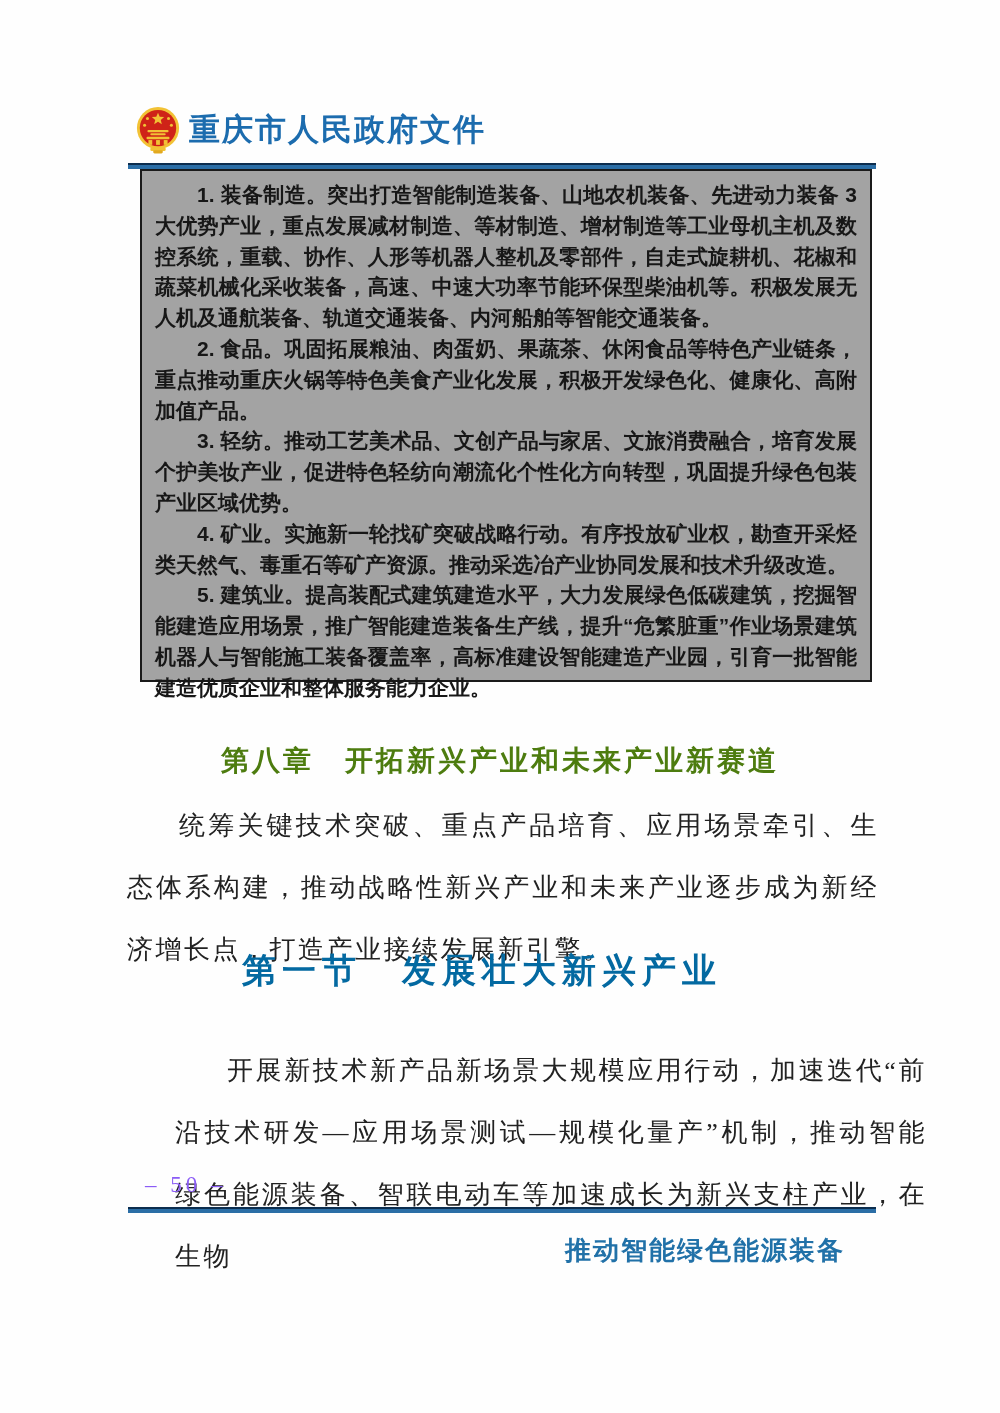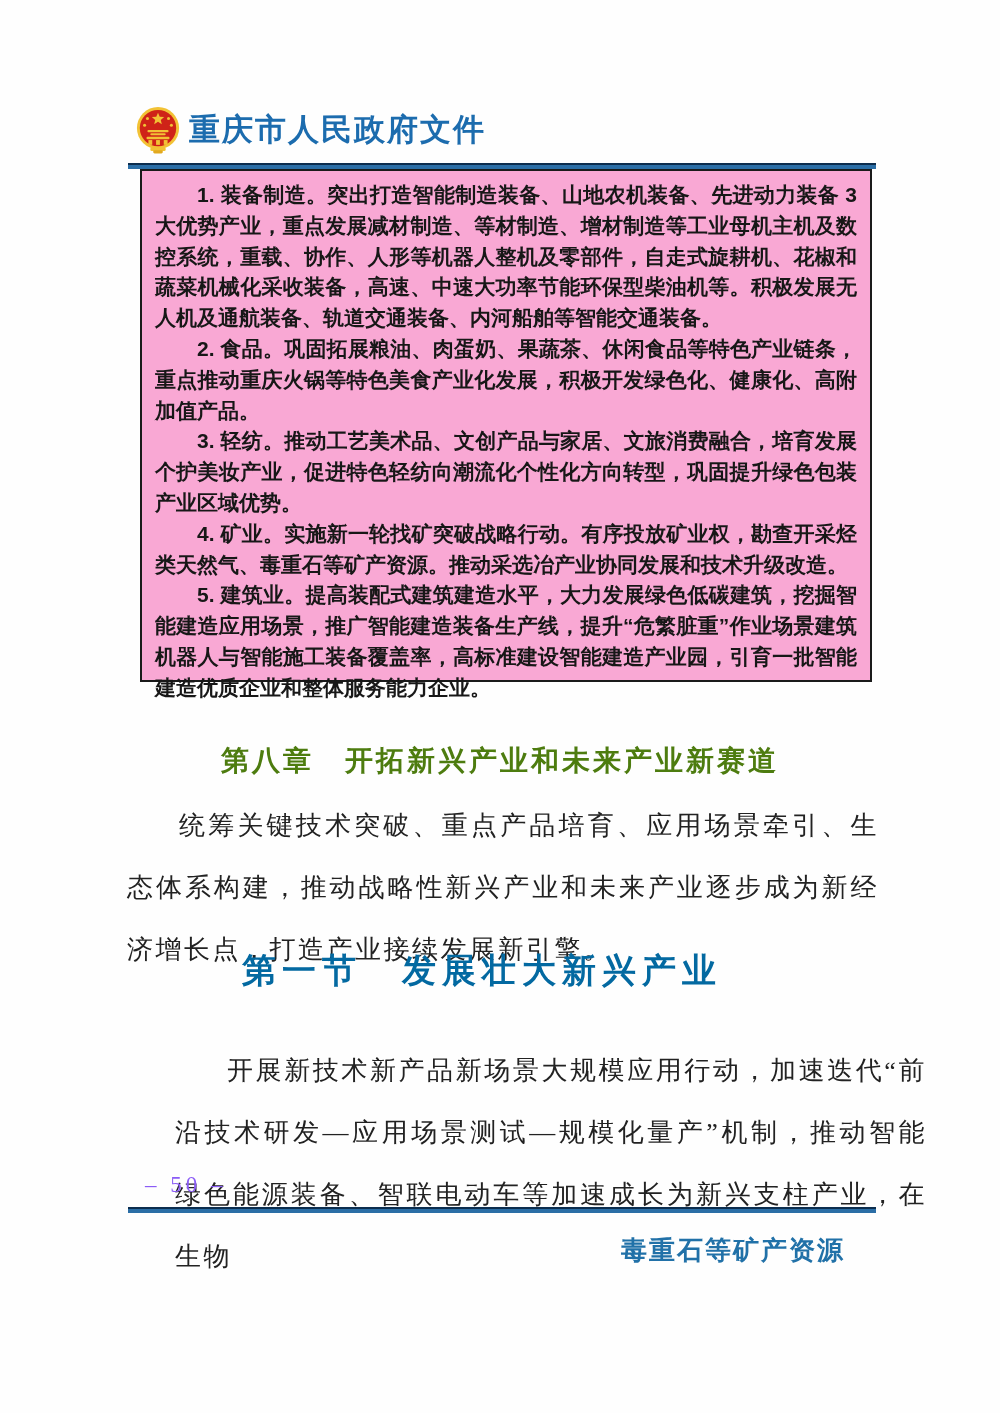--- a/index.html
+++ b/index.html
@@ -34,21 +34,21 @@
     background: linear-gradient(#0c2d4e 0 35%, #2b6ea6 35% 100%);
   }
   .header-rule { top: 163px; }
 
   
   .policy-box {
     position: absolute; left: 140px; top: 169px;
     width: 732px; height: 513px;
     border: 2px solid #1a1a1a;
     padding: 9px 13px 8px 13px;
-    background: #f9a8d4;
+    background: #a3a3a3;
   }
   .policy-box p {
     font-family: "Liberation Sans", sans-serif;
     font-weight: 600;
     font-size: 21px;
     line-height: 30.8px;
     text-align: justify;
     text-indent: 2em;
     color: #171717;
   }
@@ -145,15 +145,15 @@
   <div class="chapter-title">第八章　开拓新兴产业和未来产业新赛道</div>
 
   <div class="body-para para-1">统筹关键技术突破、重点产品培育、应用场景牵引、生态体系构建，推动战略性新兴产业和未来产业逐步成为新经济增长点，打造产业接续发展新引擎。</div>
 
   <div class="section-title">第一节　发展壮大新兴产业</div>
 
   <div class="body-para para-2">开展新技术新产品新场景大规模应用行动，加速迭代“前沿技术研发—应用场景测试—规模化量产”机制，推动智能绿色能源装备、智联电动车等加速成长为新兴支柱产业，在生物</div>
 
   <div class="page-number">– 50 –</div>
   <div class="rule footer-rule"></div>
-  <div class="publisher">毒重石等矿产资源</div>
+  <div class="publisher">推动智能绿色能源装备</div>
 
 </div>
 
 </body></html>

